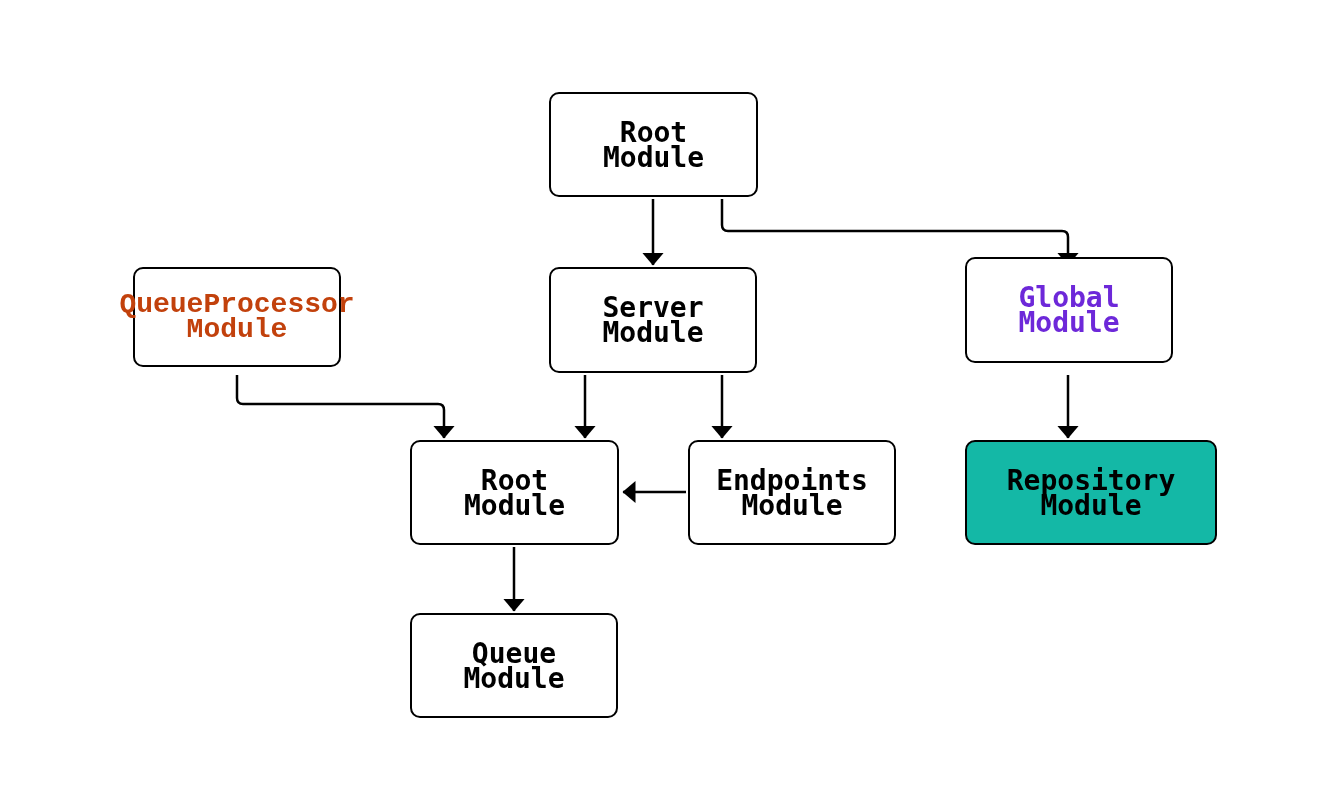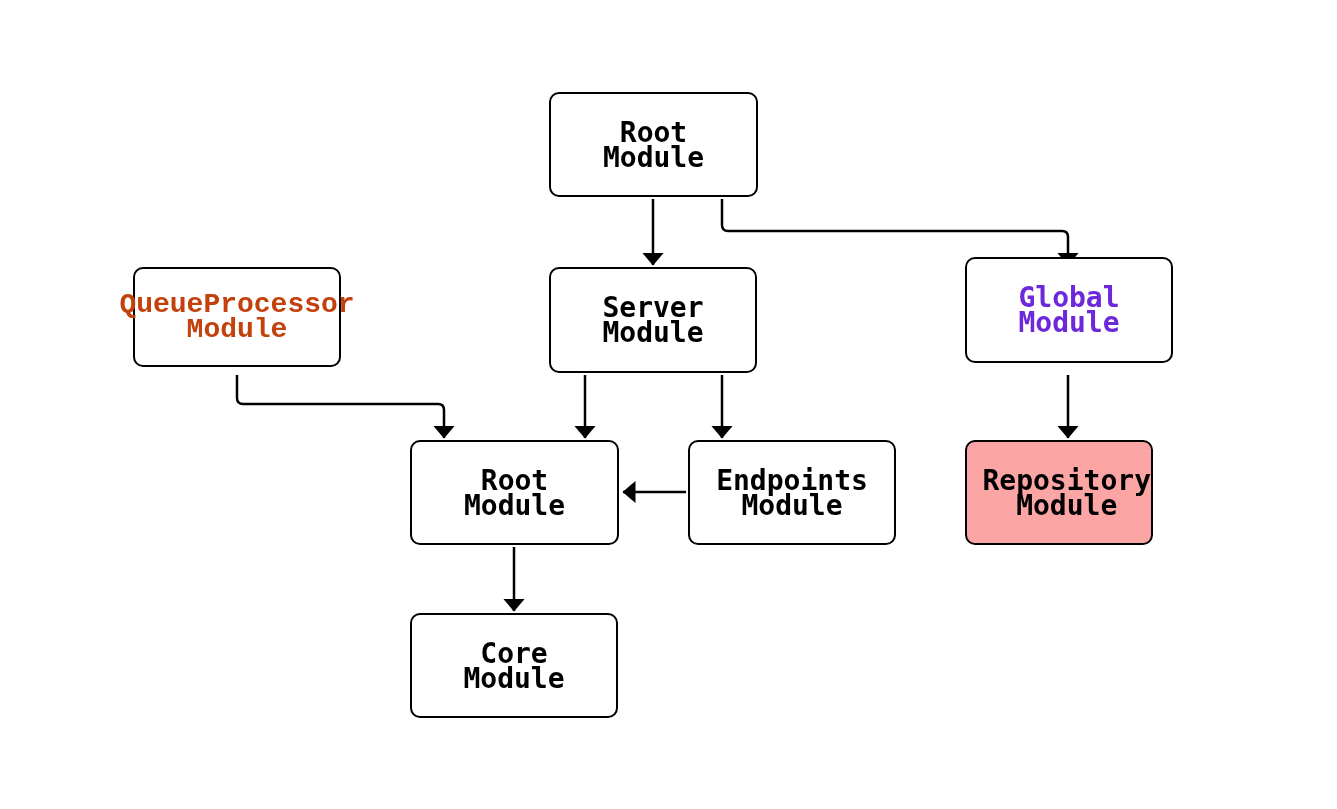--- a/index.html
+++ b/index.html
@@ -67,18 +67,18 @@
       <div class="node" style="left: 133px; top: 267px; width: 208px; height: 100px; background: rgb(255, 255, 255); border-color: rgb(0, 0, 0); color: #c2410c; font-family: Liberation Mono, monospace;"><span>QueueProcessor
 Module</span></div>
       <div class="node" style="left: 549px; top: 267px; width: 208px; height: 106px; background: rgb(255, 255, 255); border-color: rgb(0, 0, 0); color: rgb(0, 0, 0); text-align: right;"><span>Server
 Module</span></div>
       <div class="node" style="left: 965px; top: 257px; width: 208px; height: 106px; background: rgb(255, 255, 255); border-color: rgb(0, 0, 0); color: #6d28d9;"><span>Global
 Module</span></div>
       <div class="node" style="left: 410px; top: 440px; width: 209px; height: 105px; background: rgb(255, 255, 255); border-color: rgb(0, 0, 0); color: rgb(0, 0, 0);"><span>Root
 Module</span></div>
       <div class="node" style="left: 688px; top: 440px; width: 208px; height: 105px; background: rgb(255, 255, 255); border-color: rgb(0, 0, 0); color: rgb(0, 0, 0);"><span>Endpoints
 Module</span></div>
-      <div class="node" style="left: 965px; top: 440px; width: 188px; height: 105px; background: #fca5a5; border-color: rgb(0, 0, 0); color: rgb(0, 0, 0); justify-content: flex-end;"><span>Repository
+      <div class="node" style="left: 965px; top: 440px; width: 252px; height: 105px; background: #14b8a6; border-color: rgb(0, 0, 0); color: rgb(0, 0, 0);"><span>Repository
 Module</span></div>
-      <div class="node" style="left: 410px; top: 613px; width: 208px; height: 105px; background: rgb(255, 255, 255); border-color: rgb(0, 0, 0); color: rgb(0, 0, 0);"><span>Core
+      <div class="node" style="left: 410px; top: 613px; width: 208px; height: 105px; background: rgb(255, 255, 255); border-color: rgb(0, 0, 0); color: rgb(0, 0, 0);"><span>Queue
 Module</span></div>
     </div>
 </div>
 
 </body></html>

